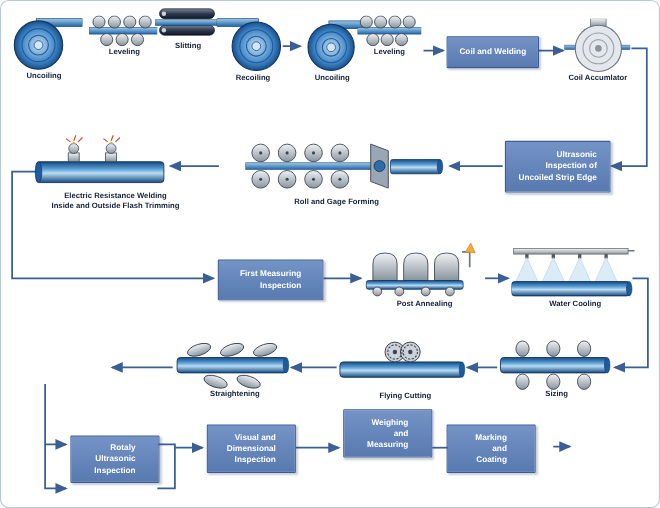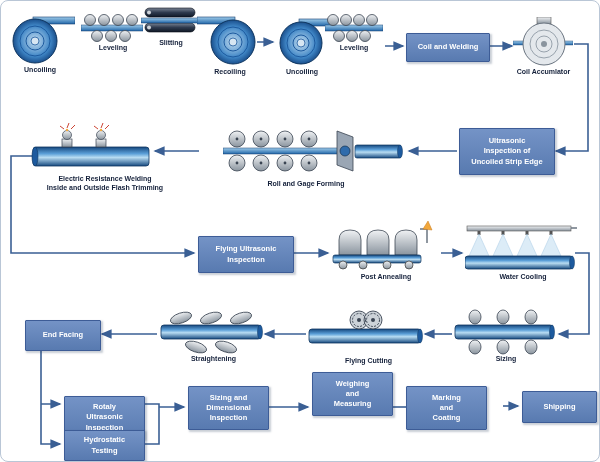--- a/index.html
+++ b/index.html
@@ -12,21 +12,21 @@
   .abs{position:absolute;}
   .pbox{
     position:absolute;
     background:linear-gradient(#7493c6,#587ab0);
     border:1px solid #3d5c96;
     color:#ffffff;
     font-weight:bold;
     font-size:7.5px;
     line-height:1.35;
     display:flex;align-items:center;justify-content:center;
-    text-align:center;
+    text-align:right;
     white-space:pre-line;
     box-shadow:1.5px 1.5px 2px rgba(40,60,90,0.25);
     border-radius:1px;
   }
   .ilbl{
     position:absolute;
     font-size:7px;
     font-weight:bold;
     color:#14203a;
     text-align:center;
@@ -225,21 +225,21 @@
       <path d="M70,9 l2,-5"></path>
         <path d="M67,10 l-4,-3"></path>
         <path d="M74,10 l4,-4"></path>
     </g>
     <circle cx="36" cy="11" r="1.2" fill="#f2a83c"></circle>
     <circle cx="70" cy="11" r="1.2" fill="#f2a83c"></circle>
   </svg>
   <div class="ilbl" style="left:28px;top:173px;width:152px">Electric Resistance Welding
 Inside and Outside Flash Trimming</div>
 
-  <div class="pbox" style="left:197px;top:235px;width:94px;height:35px">Flying Ultrasonic
+  <div class="pbox" style="left:197px;top:235px;width:94px;height:35px">First Measuring
 Inspection</div>
 
   <svg class="abs" style="left:330px;top:218px" width="108" height="52" viewBox="0 0 108 52">
     <path d="M96,24 V10 h-7" stroke="#6a7480" stroke-width="1.5" fill="none"></path>
     <polygon points="92,10 97,2 101,11" fill="#f2a83c" stroke="#c87818" stroke-width="0.5"></polygon>
     <g fill="url(#rollG)" stroke="#3e4854" stroke-width="0.8">
       <path d="M8,36 V21 Q8,11 19,11 Q30,11 30,21 V36 Z"></path>
       <path d="M36,36 V21 Q36,11 47,11 Q58,11 58,21 V36 Z"></path>
       <path d="M64,36 V21 Q64,11 75,11 Q86,11 86,21 V36 Z"></path>
     </g>
@@ -309,31 +309,27 @@
     <g fill="url(#rollG)" stroke="#3a4452" stroke-width="0.8">
       <ellipse cx="22" cy="9" rx="11" ry="5" transform="rotate(-18 22 9)"></ellipse>
       <ellipse cx="52" cy="9" rx="11" ry="5" transform="rotate(-18 52 9)"></ellipse>
       <ellipse cx="82" cy="9" rx="11" ry="5" transform="rotate(-18 82 9)"></ellipse>
       <ellipse cx="37" cy="38" rx="11" ry="5" transform="rotate(18 37 38)"></ellipse>
       <ellipse cx="67" cy="38" rx="11" ry="5" transform="rotate(18 67 38)"></ellipse>
     </g>
   </svg>
   <div class="ilbl" style="left:175px;top:353px;width:75px">Straightening</div>
 
-  <div class="pbox" style="left:24px;top:319px;width:74px;height:29px">End Facing</div>
 
   <div class="pbox" style="left:63px;top:395px;width:79px;height:41px">Rotaly
 Ultrasonic
 Inspection</div>
-  <div class="pbox" style="left:63px;top:429px;width:79px;height:29px">Hydrostatic
-Testing</div>
-  <div class="pbox" style="left:187px;top:385px;width:79px;height:42px">Sizing and
+  <div class="pbox" style="left:187px;top:385px;width:79px;height:42px">Visual and
 Dimensional
 Inspection</div>
   <div class="pbox" style="left:311px;top:371px;width:79px;height:42px">Weighing
 and
 Measuring</div>
   <div class="pbox" style="left:405px;top:385px;width:79px;height:42px">Marking
 and
 Coating</div>
-  <div class="pbox" style="left:521px;top:390px;width:73px;height:30px">Shipping</div>
 
 </div>
 
 </body></html>

